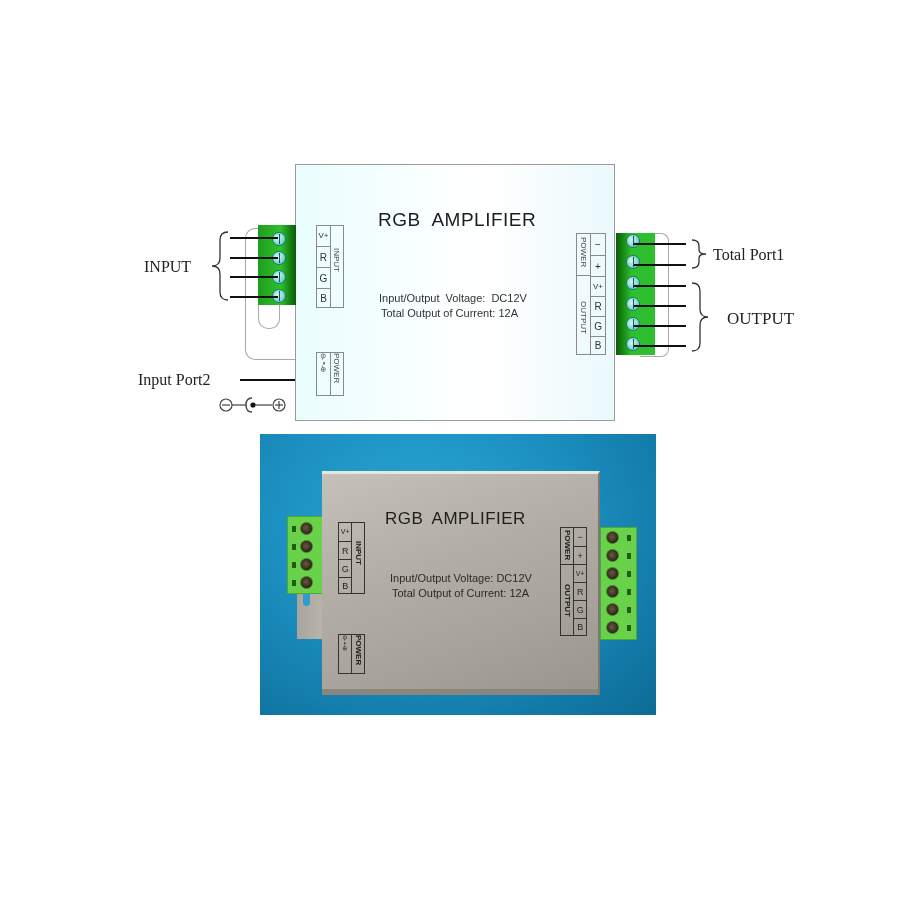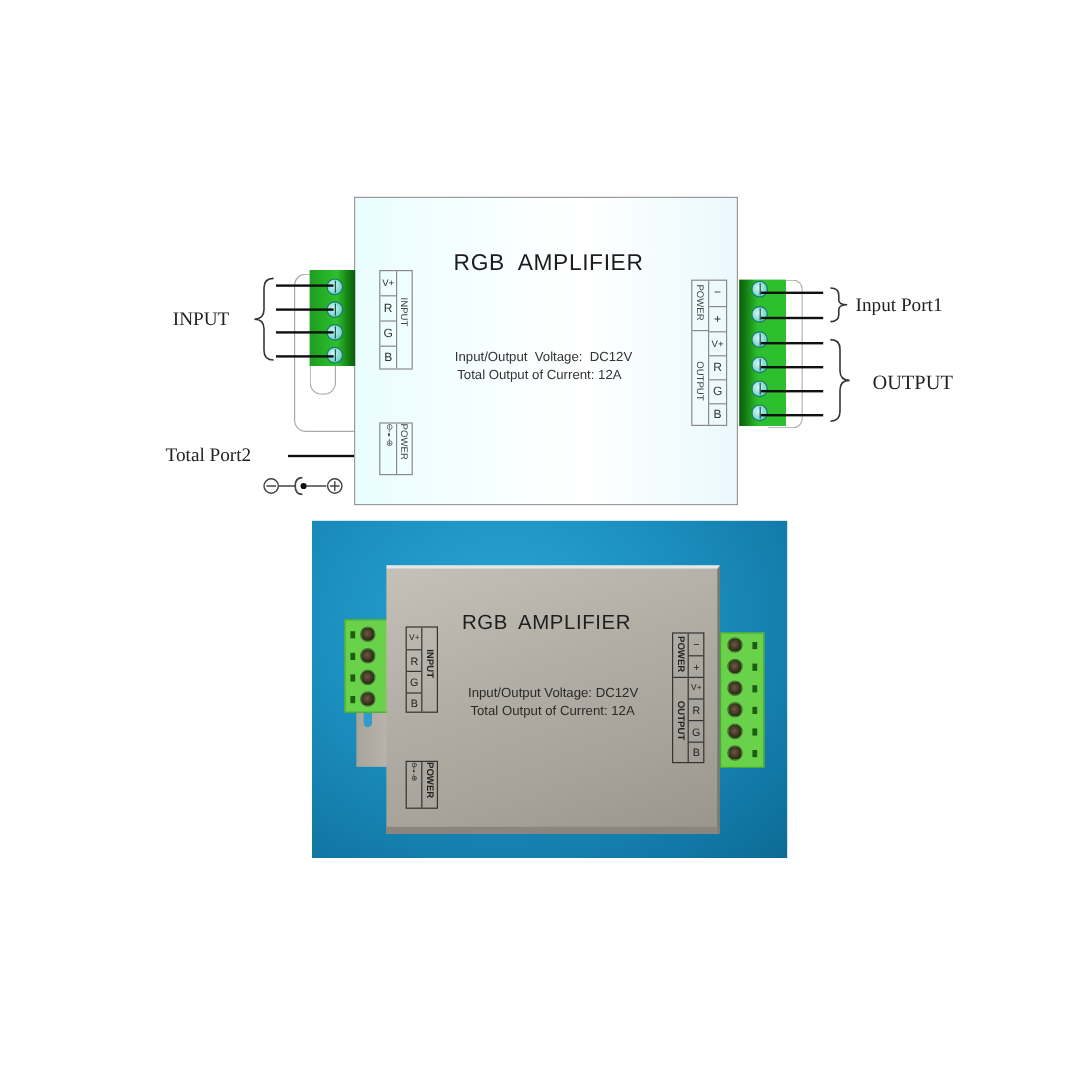--- a/index.html
+++ b/index.html
@@ -124,28 +124,28 @@
   <div class="abs wire" style="left:634px;top:243px;width:52px;"></div>
   <div class="abs wire" style="left:634px;top:264px;width:52px;"></div>
   <div class="abs wire" style="left:634px;top:285px;width:52px;"></div>
   <div class="abs wire" style="left:634px;top:305px;width:52px;"></div>
   <div class="abs wire" style="left:634px;top:325px;width:52px;"></div>
   <div class="abs wire" style="left:634px;top:345px;width:52px;"></div>
 
   <svg class="abs" style="left:690px;top:238px;" width="22" height="32" viewBox="0 0 22 32">
     <path d="M2 2 Q9 2 9 8 L9 12 Q9 16 16 16 Q9 16 9 20 L9 24 Q9 30 2 30" fill="none" stroke="#333" stroke-width="1.3"></path>
   </svg>
-  <div class="abs serif" style="left:713px;top:246px;font-size:16px;">Input Port1</div>
+  <div class="abs serif" style="left:713px;top:246px;font-size:16px;">Total Port1</div>
 
   <svg class="abs" style="left:690px;top:281px;" width="26" height="72" viewBox="0 0 26 72">
     <path d="M2 2 Q10 2 10 10 L10 28 Q10 36 18 36 Q10 36 10 44 L10 62 Q10 70 2 70" fill="none" stroke="#333" stroke-width="1.3"></path>
   </svg>
   <div class="abs serif" style="left:727px;top:309px;font-size:17px;">OUTPUT</div>
 
-  <div class="abs serif" style="left:138px;top:371px;font-size:16px;">Total Port2</div>
+  <div class="abs serif" style="left:138px;top:371px;font-size:16px;">Input Port2</div>
   <div class="abs wire" style="left:240px;top:379px;width:55px;"></div>
   <svg class="abs" style="left:218px;top:396px;" width="70" height="18" viewBox="0 0 70 18">
     <circle cx="8" cy="9" r="6" fill="none" stroke="#444" stroke-width="1.2"></circle>
     <line x1="4" y1="9" x2="12" y2="9" stroke="#444" stroke-width="1.2"></line>
     <line x1="14" y1="9" x2="28" y2="9" stroke="#444" stroke-width="1.2"></line>
     <path d="M34 2 Q28 2 28 9 Q28 16 34 16" fill="none" stroke="#444" stroke-width="1.4"></path>
     <circle cx="35" cy="9" r="2.6" fill="#111"></circle>
     <line x1="37" y1="9" x2="54" y2="9" stroke="#444" stroke-width="1.2"></line>
     <circle cx="61" cy="9" r="6" fill="none" stroke="#444" stroke-width="1.2"></circle>
     <line x1="57" y1="9" x2="65" y2="9" stroke="#444" stroke-width="1.2"></line>

